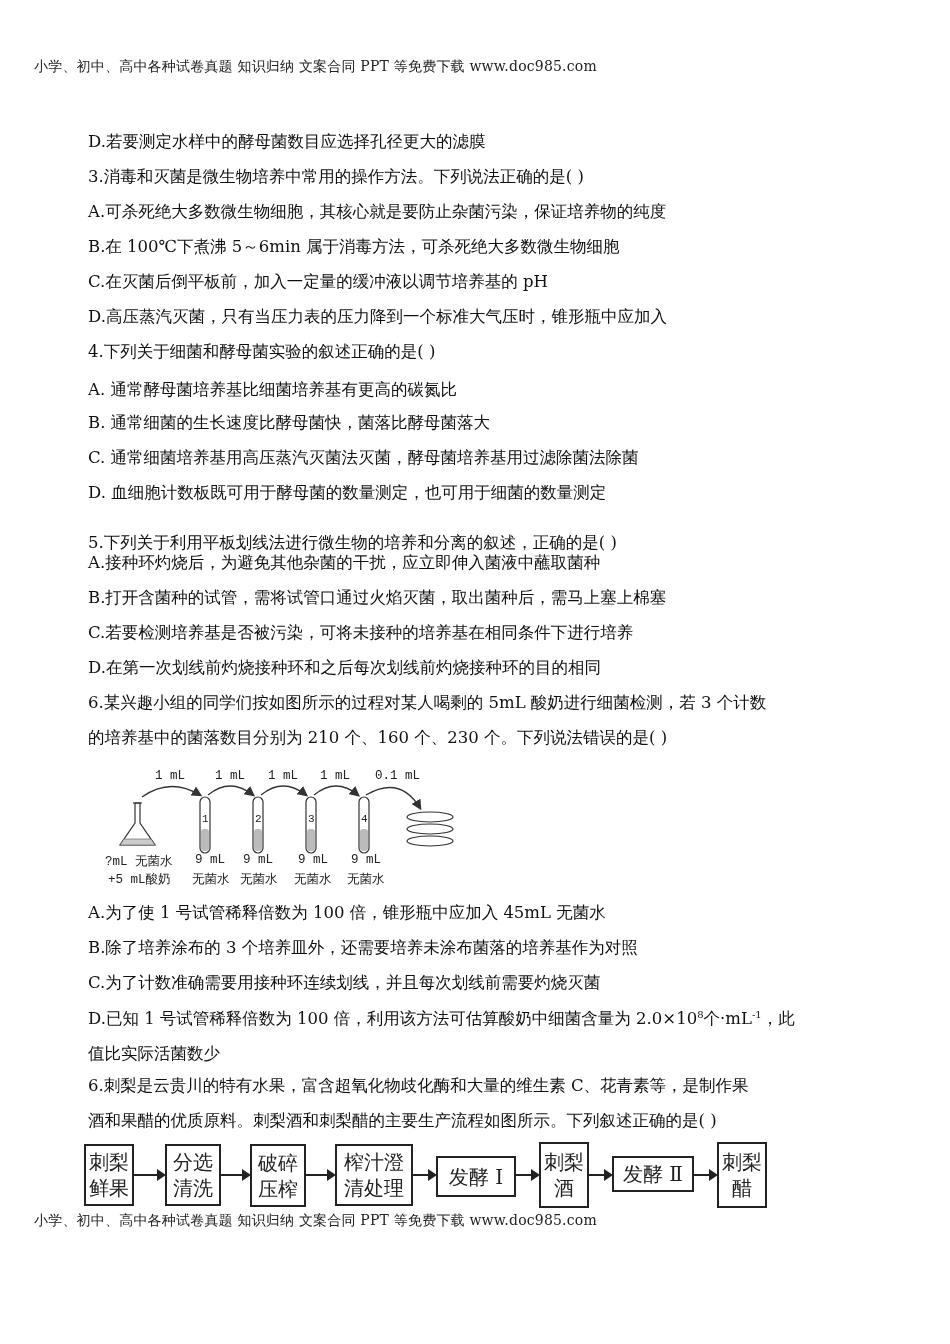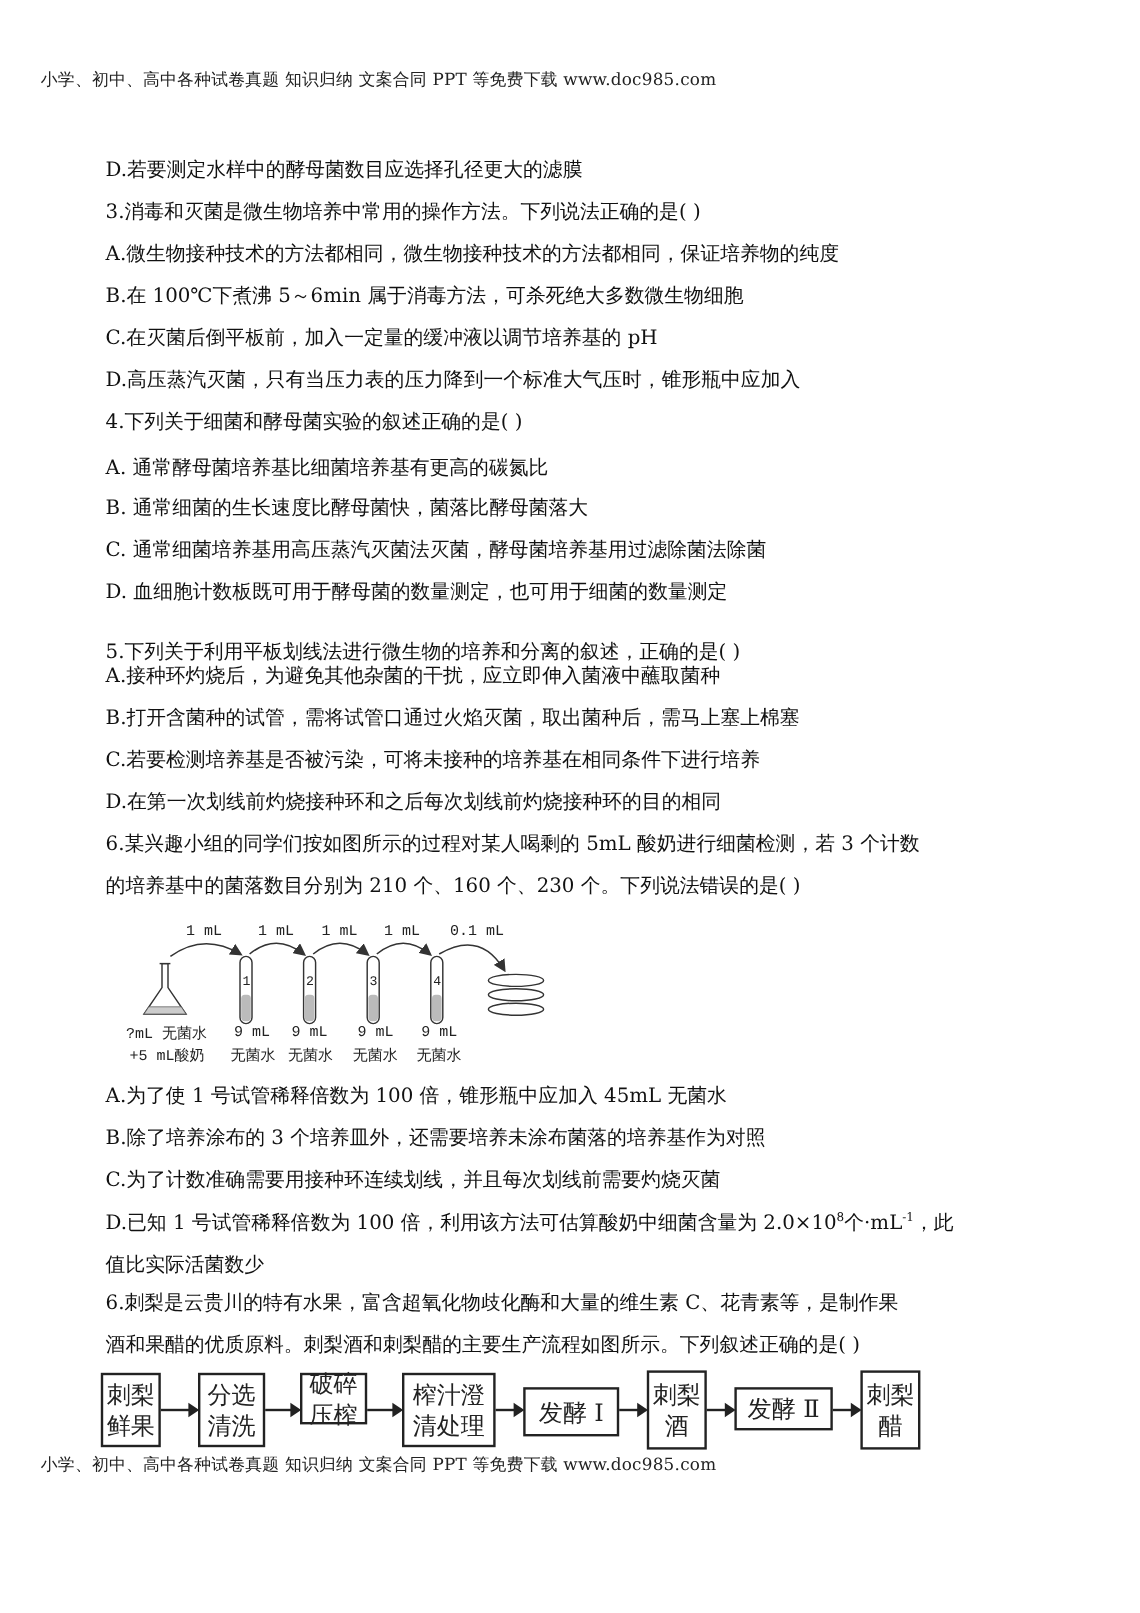--- a/index.html
+++ b/index.html
@@ -39,21 +39,21 @@
     border-left: 9px solid #222; border-top: 6px solid transparent; border-bottom: 6px solid transparent;
   }
 </style>
 </head>
 <body>
 
 <div class="header">小学、初中、高中各种试卷真题 知识归纳 文案合同 PPT 等免费下载   www.doc985.com</div>
 
 <div class="line" style="top:131px">D.若要测定水样中的酵母菌数目应选择孔径更大的滤膜</div>
 <div class="line" style="top:166px">3.消毒和灭菌是微生物培养中常用的操作方法。下列说法正确的是(   )</div>
-<div class="line" style="top:201px">A.微生物接种技术的方法都相同，微生物接种技术的方法都相同，保证培养物的纯度</div>
+<div class="line" style="top:201px">A.可杀死绝大多数微生物细胞，其核心就是要防止杂菌污染，保证培养物的纯度</div>
 <div class="line" style="top:236px">B.在 100℃下煮沸 5～6min 属于消毒方法，可杀死绝大多数微生物细胞</div>
 <div class="line" style="top:271px">C.在灭菌后倒平板前，加入一定量的缓冲液以调节培养基的 pH</div>
 <div class="line" style="top:306px">D.高压蒸汽灭菌，只有当压力表的压力降到一个标准大气压时，锥形瓶中应加入</div>
 <div class="line" style="top:341px">4.下列关于细菌和酵母菌实验的叙述正确的是(   )</div>
 <div class="line" style="top:379px">A. 通常酵母菌培养基比细菌培养基有更高的碳氮比</div>
 <div class="line" style="top:412px">B. 通常细菌的生长速度比酵母菌快，菌落比酵母菌落大</div>
 <div class="line" style="top:447px">C. 通常细菌培养基用高压蒸汽灭菌法灭菌，酵母菌培养基用过滤除菌法除菌</div>
 <div class="line" style="top:482px">D. 血细胞计数板既可用于酵母菌的数量测定，也可用于细菌的数量测定</div>
 <div class="line" style="top:532px">5.下列关于利用平板划线法进行微生物的培养和分离的叙述，正确的是(   )</div>
 <div class="line" style="top:552px">A.接种环灼烧后，为避免其他杂菌的干扰，应立即伸入菌液中蘸取菌种</div>
@@ -137,21 +137,21 @@
       </div>
     </div>
   <div class="arrow" style="left:50px;top:32px;width:30px"></div>
   <div class="box" style="left:81px;top:2px;width:56px;height:62px">
       <div>
         <div>分选</div>
         <div>清洗</div>
       </div>
     </div>
   <div class="arrow" style="left:137px;top:32px;width:28px"></div>
-  <div class="box" style="left:166px;top:2px;width:56px;height:43px">
+  <div class="box" style="left:166px;top:2px;width:56px;height:63px">
       <div>
         <div>破碎</div>
         <div>压榨</div>
       </div>
     </div>
   <div class="arrow" style="left:222px;top:32px;width:28px"></div>
   <div class="box" style="left:251px;top:2px;width:78px;height:62px">
       <div>
         <div>榨汁澄</div>
         <div>清处理</div>

